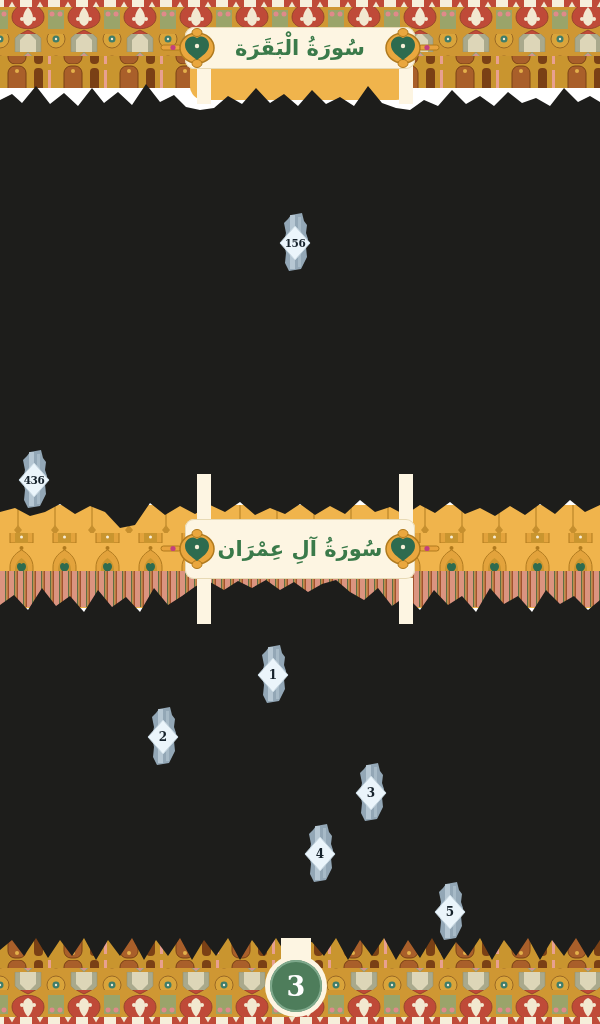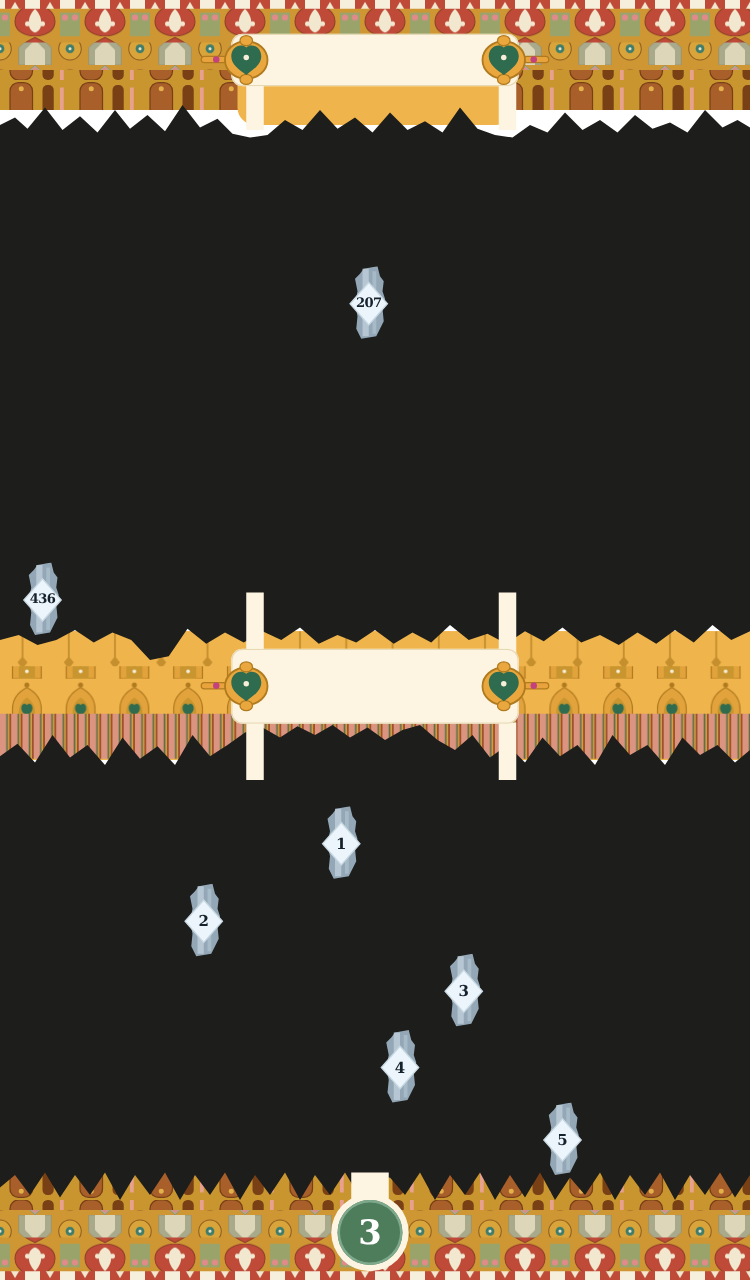--- a/index.html
+++ b/index.html
@@ -189,39 +189,41 @@
   <div class="banner-tail" style="left:399px;top:62px;height:42px"></div>
   <div class="banner-tail" style="left:197px;top:474px;height:50px"></div>
   <div class="banner-tail" style="left:399px;top:474px;height:50px"></div>
   <div class="banner-tail" style="left:197px;top:578px;height:46px"></div>
   <div class="banner-tail" style="left:399px;top:578px;height:46px"></div>
 
   <div class="banner banner-top">
     <svg class="medal medal-left">
       <use href="#medal" xlink:href="#medal"></use>
       </svg>
+    <span class="surah-title">سُورَةُ الْبَقَرَة</span>
     <svg class="medal medal-right">
       <use href="#medal" xlink:href="#medal"></use>
       </svg>
   </div>
 
   <div class="banner banner-middle">
     <svg class="medal medal-left">
       <use href="#medal" xlink:href="#medal"></use>
       </svg>
+    <span class="surah-title">سُورَةُ آلِ عِمْرَان</span>
     <svg class="medal medal-right">
       <use href="#medal" xlink:href="#medal"></use>
       </svg>
   </div>
 
   <div class="marker three-digit" style="left:275px;top:213px">
     <svg>
         <use href="#vmark" xlink:href="#vmark"></use>
       </svg>
-    <span class="num">207</span>
+    <span class="num">156</span>
   </div>
   <div class="marker three-digit" style="left:14px;top:450px">
     <svg>
         <use href="#vmark" xlink:href="#vmark"></use>
       </svg>
     <span class="num">436</span>
   </div>
   <div class="marker" style="left:253px;top:645px">
     <svg>
         <use href="#vmark" xlink:href="#vmark"></use>

